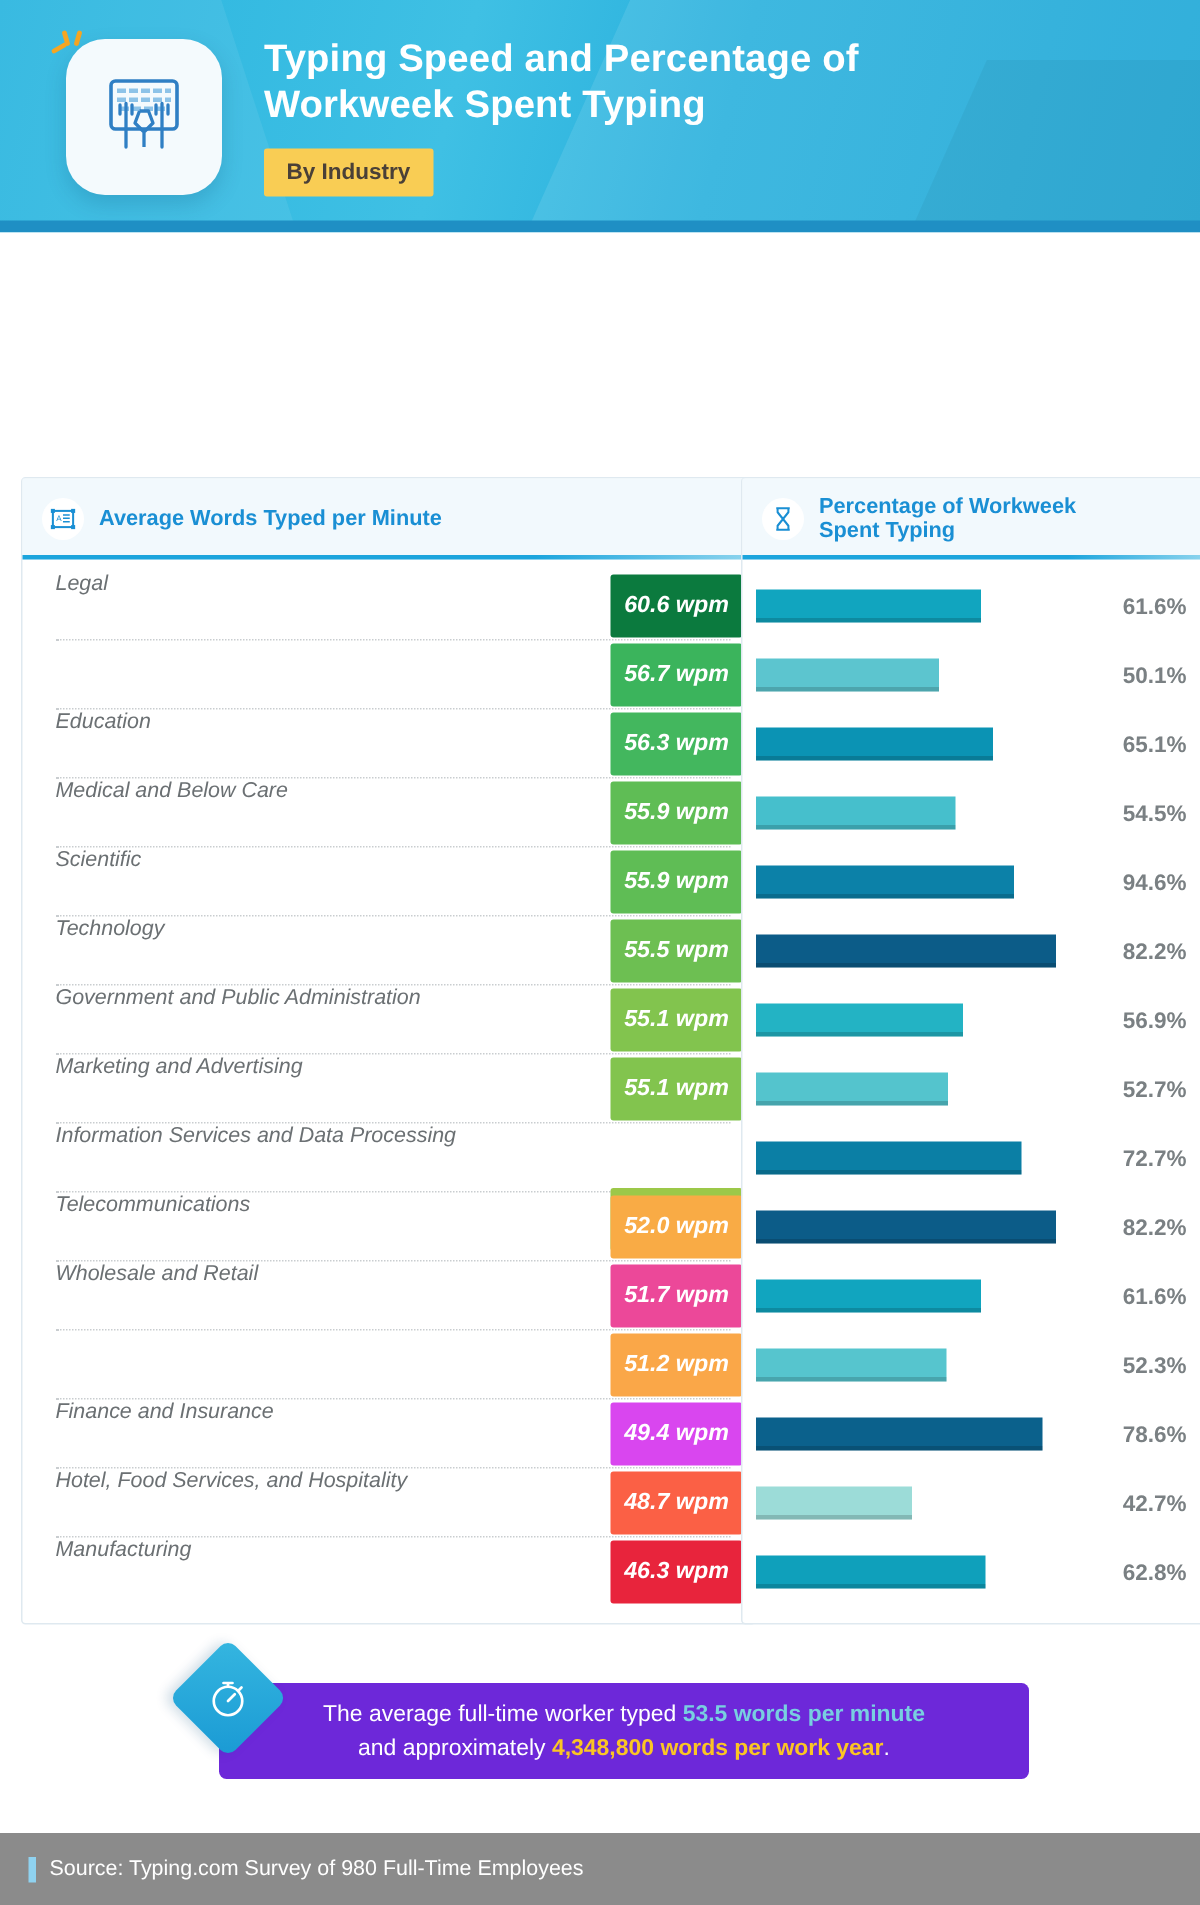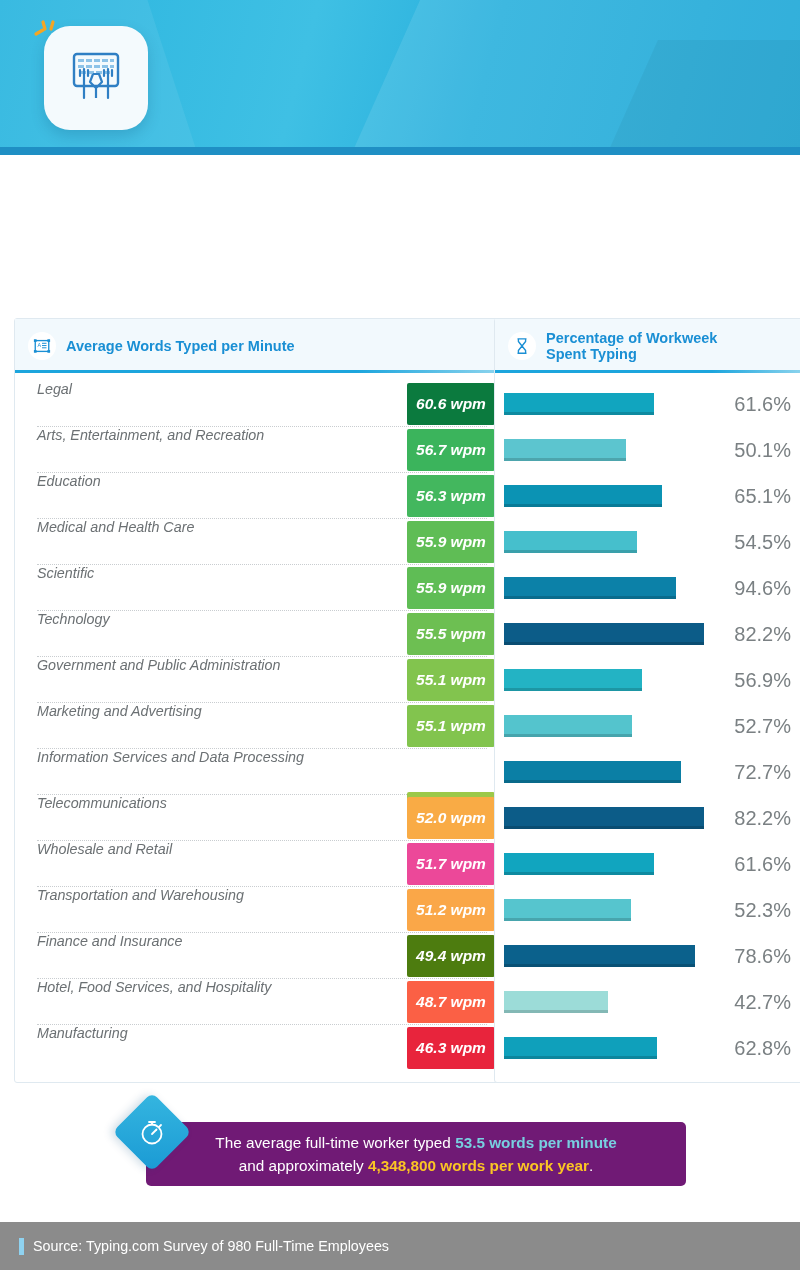--- a/index.html
+++ b/index.html
@@ -136,28 +136,28 @@
     position:relative; height:46px; margin:0 14px 0 9px;
     display:flex; align-items:center;
   }
   .bar-wrap { position:relative; flex:1; height:46px; }
   .bar {
     position:absolute; left:0; top:12px; height:22px;
     border-bottom:3px solid rgba(0,0,0,0.16);
   }
   .pct {
     width:62px; text-align:right; color:#7a8083;
-    font-size:20px; font-weight:normal;
+    font-size:15px; font-weight:bold;
   }
 
   
   .callout-wrap { position:absolute; left:0; top:1118px; width:800px; height:72px; }
   .callout {
     position:absolute; left:146px; top:4px; width:540px; height:64px;
-    background:#701a75; border-radius:5px;
+    background:#6d28d9; border-radius:5px;
     display:flex; flex-direction:column; align-items:center; justify-content:center;
     color:#ffffff; font-size:15.3px; line-height:23px; text-align:center;
   }
   .hl-teal { color:#78cfe0; font-weight:bold; }
   .hl-yellow { color:#fbc524; font-weight:bold; }
   .diamond {
     position:absolute; left:124px; top:-14px; width:56px; height:56px;
     background: linear-gradient(135deg, #35b6e0 0%, #1a9ad4 100%);
     transform: rotate(45deg); border-radius:7px;
     box-shadow: -3px 3px 8px rgba(0,70,120,0.18);
@@ -212,20 +212,27 @@
             <rect x="28" y="29" width="6" height="3"></rect>
           <rect x="36" y="29" width="6" height="3"></rect>
             <rect x="44" y="29" width="6" height="3"></rect>
         </g>
         <path d="M20 34 v-6 M24 34 v-7 M28 34 v-6 M24 34 v22" fill="none" stroke="#2f7fc4" stroke-width="2.2" stroke-linecap="round"></path>
         <path d="M52 34 v-6 M48 34 v-7 M44 34 v-6 M48 34 v22" fill="none" stroke="#2f7fc4" stroke-width="2.2" stroke-linecap="round"></path>
         <path d="M33 32 h6 l3 8 -6 6 v10 M36 46 l-6 -6 3 -8" fill="none" stroke="#2f7fc4" stroke-width="2.2" stroke-linejoin="round"></path>
       </svg>
     </div>
 
+    <div class="hdr-text">
+      <div class="hdr-title">
+        <div>Typing Speed and Percentage of</div>
+        <div>Workweek Spent Typing</div>
+      </div>
+      <span class="by-industry">By Industry</span>
+    </div>
 
     <div class="header-rule"></div>
   </div>
 
   <div class="legend">
     <div class="pill pill-below">
       <div>Below</div>
       <div>Average</div>
     </div>
     <div class="pill pill-avg">Average</div>
@@ -268,29 +275,28 @@
           </svg>
         </span>
         <span class="panel-title">Average Words Typed per Minute</span>
       </div>
       <div class="rows-left" id="rows-left">
           <div class="row-l">
             <div class="row-l-label">Legal</div>
             <div class="chip" style="background: rgb(11, 122, 62);">60.6 wpm</div>
           </div>
           <div class="row-l">
-            <div class="row-l-label">Arts, Entertainment, and Recreation</div>
             <div class="chip" style="background: rgb(59, 180, 92);">56.7 wpm</div>
           </div>
           <div class="row-l">
             <div class="row-l-label">Education</div>
             <div class="chip" style="background: rgb(67, 183, 94);">56.3 wpm</div>
           </div>
           <div class="row-l">
-            <div class="row-l-label">Medical and Health Care</div>
+            <div class="row-l-label">Medical and Below Care</div>
             <div class="chip" style="background: rgb(95, 189, 85);">55.9 wpm</div>
           </div>
           <div class="row-l">
             <div class="row-l-label">Scientific</div>
             <div class="chip" style="background: rgb(95, 189, 85);">55.9 wpm</div>
           </div>
           <div class="row-l">
             <div class="row-l-label">Technology</div>
             <div class="chip" style="background: rgb(109, 191, 82);">55.5 wpm</div>
           </div>
@@ -308,26 +314,25 @@
           </div>
           <div class="row-l">
             <div class="row-l-label">Telecommunications</div>
             <div class="chip" style="background: rgb(249, 171, 69);">52.0 wpm</div>
           </div>
           <div class="row-l">
             <div class="row-l-label">Wholesale and Retail</div>
             <div class="chip" style="background: #ec4899;">51.7 wpm</div>
           </div>
           <div class="row-l">
-            <div class="row-l-label">Transportation and Warehousing</div>
             <div class="chip" style="background: rgb(250, 167, 72);">51.2 wpm</div>
           </div>
           <div class="row-l">
             <div class="row-l-label">Finance and Insurance</div>
-            <div class="chip" style="background: #4d7c0f;">49.4 wpm</div>
+            <div class="chip" style="background: #d946ef;">49.4 wpm</div>
           </div>
           <div class="row-l">
             <div class="row-l-label">Hotel, Food Services, and Hospitality</div>
             <div class="chip" style="background: rgb(251, 96, 69);">48.7 wpm</div>
           </div>
           <div class="row-l">
             <div class="row-l-label">Manufacturing</div>
             <div class="chip" style="background: rgb(232, 36, 60);">46.3 wpm</div>
           </div>
         </div>

